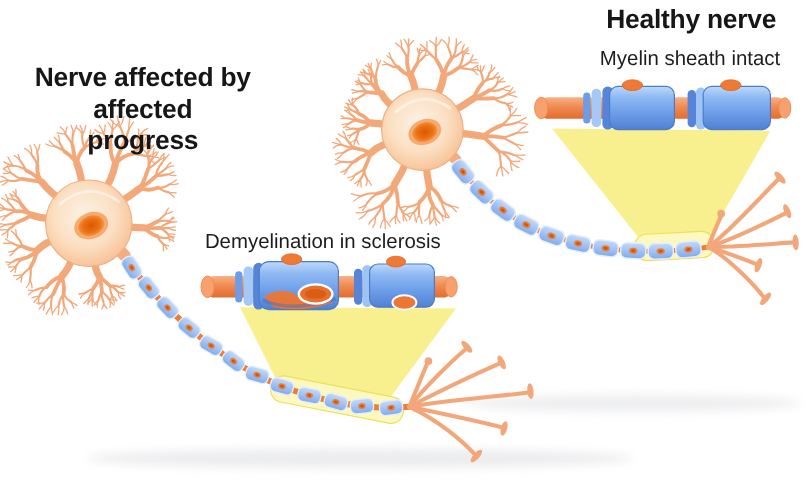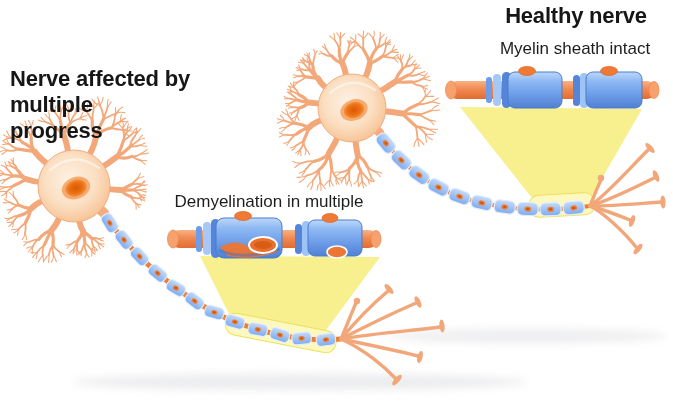--- a/index.html
+++ b/index.html
@@ -2,21 +2,21 @@
 <html><head>
 <meta charset="utf-8">
 <style>
   html,body{margin:0;padding:0;background:#fff;}
   .stage{position:relative;width:673px;height:402px;background:#ffffff;overflow:hidden;
          font-family:"Liberation Sans",sans-serif;}
   svg.art{position:absolute;left:0;top:0;}
   .label{position:absolute;color:#161616;}
   .title{font-weight:700;font-size:22px;line-height:26px;letter-spacing:-0.2px;}
   .caption{font-size:17px;line-height:19px;font-weight:400;color:#1d1d1d;}
-  #ms-title{left:10px;top:66px;width:218px;text-align:left;}
+  #ms-title{left:10px;top:52px;width:218px;text-align:center;}
   #ms-title span{display:block;}
   #healthy-title{left:476px;top:3px;width:200px;text-align:center;}
   #healthy-caption{left:470px;top:39px;width:210px;text-align:center;}
   #ms-caption{left:165px;top:192px;width:208px;text-align:center;}
 </style>
 </head>
 <body>
 
 <div class="stage">
 
@@ -197,20 +197,20 @@
 
     <rect x="573" y="75" width="7" height="31" rx="3.5" fill="#5584d8"></rect>
     <rect x="580" y="73" width="8" height="35" rx="4" fill="#9ec4f5"></rect>
     <rect x="586" y="72" width="56" height="36" rx="7" fill="url(#cylGrad)" stroke="#4a7cc9" stroke-width="1"></rect>
     <ellipse cx="609" cy="71" rx="8.5" ry="4.5" fill="#ee7a36" stroke="#e0661f" stroke-width="0.7"></ellipse>
   </g>
 </svg>
 
 <div class="label title" id="ms-title">
   <span>Nerve affected by</span>
-  <span>multiple</span>
+  <span>affected</span>
   <span>progress</span>
 </div>
 <div class="label title" id="healthy-title">Healthy nerve</div>
 <div class="label caption" id="healthy-caption">Myelin sheath intact</div>
-<div class="label caption" id="ms-caption">Demyelination in multiple</div>
+<div class="label caption" id="ms-caption">Demyelination in sclerosis</div>
 
 </div>
 
 </body></html>

